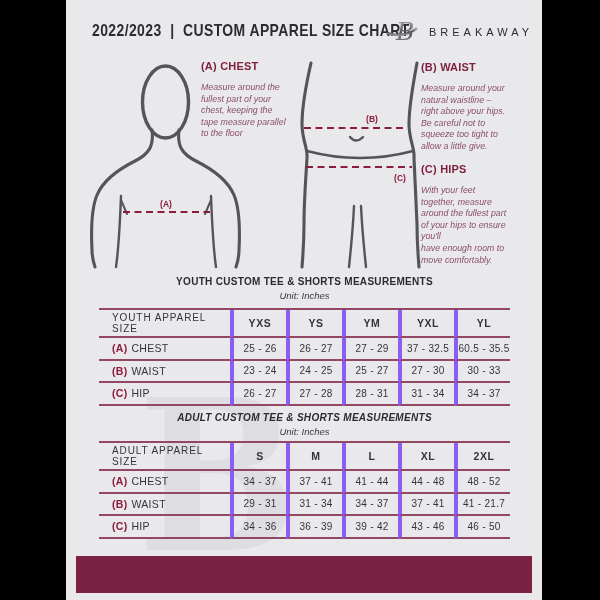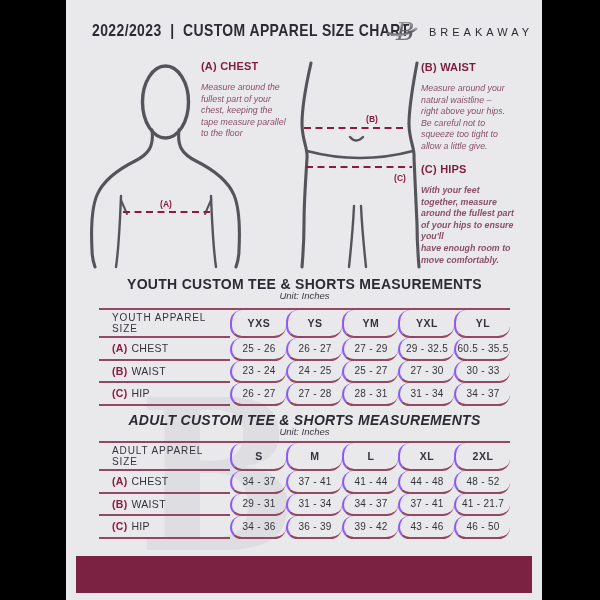--- a/index.html
+++ b/index.html
@@ -22,46 +22,46 @@
   
   .guide-heading { position:absolute; font-size:11px; font-weight:700; color:#7e1e3e;
                    letter-spacing:.2px; z-index:1; }
   .guide-text { position:absolute; font-size:8.8px; font-style:italic; color:#8a4e66;
                 line-height:1.32; white-space:pre-line; z-index:1; }
   .g-chest-h { left:135px; top:60px;text-align:center; }
   .g-chest-t { left:135px; top:82px; width:112px; }
   .g-waist-h { left:355px; top:61px; }
   .g-waist-t { left:355px; top:83px; width:115px; }
   .g-hips-h  { left:355px; top:163px; }
-  .g-hips-t  { left:355px; top:185px; width:115px;font-weight:bold; }
+  .g-hips-t  { left:355px; top:185px; width:115px; }
 
   
   .watermark { position:absolute; left:72px; top:382px; z-index:0;
                font-family:"DejaVu Serif", serif; font-weight:700; font-size:210px;
                line-height:.9; color:#dddde2; transform:scaleX(.9);
                transform-origin:left top; }
 
   
   .tbl-title { position:absolute; left:33px; width:411px; text-align:center; z-index:1;
-               font-size:14px; font-weight:700; letter-spacing:.3px; color:#2b2b33; }
+               font-size:10px; font-weight:700; letter-spacing:.3px; color:#2b2b33; }
   .tbl-unit  { position:absolute; left:33px; width:411px; text-align:center; z-index:1;
                font-style:italic; font-size:9.5px; color:#3a3a42; }
   .y-title { top:276px; } .y-unit { top:290px; }
   .a-title { top:412px;font-style:italic; } .a-unit { top:426px; }
   .size-table { position:absolute; left:33px; width:411px; display:grid; z-index:1;
                 grid-template-columns:131px repeat(5,56px);
                 border-top:2px solid #924862; }
   .y-table { top:308px; } .a-table { top:441px; }
   .cell { border-bottom:2px solid #924862; display:flex; align-items:center;
           justify-content:center; height:20.5px; font-size:10px; color:#33333b;
           letter-spacing:.3px; }
   .cell.head { height:26px; font-weight:700; font-size:10.5px; letter-spacing:.6px; }
   .cell.lbl  { justify-content:flex-start; padding-left:13px; font-size:10.5px; }
   .cell.lbl.head { font-weight:400; font-size:10px; letter-spacing:.9px; }
-  .cell.vline { border-left:2px solid #8b5cf6;border-radius:12px; }
+  .cell.vline { border-left:4px solid #8b5cf6; }
   .prefix { color:#8c1c3d; font-weight:700; margin-right:4px; }
 
   
   .footer-bar { position:absolute; left:10px; top:556px; width:456px; height:37px;
                 background:#7b2141; z-index:2; }
 </style>
 </head>
 <body>
 
 <div class="stage">
@@ -147,21 +147,21 @@
       <div class="cell head vline">YXL</div>
       <div class="cell head vline">YL</div>
 
       <div class="cell lbl">
         <span class="prefix">(A)</span>
         <span>CHEST</span>
       </div>
       <div class="cell vline">25 - 26</div>
       <div class="cell vline">26 - 27</div>
       <div class="cell vline">27 - 29</div>
-      <div class="cell vline">29 - 32.5</div>
+      <div class="cell vline">37 - 32.5</div>
       <div class="cell vline">60.5 - 35.5</div>
 
       <div class="cell lbl">
         <span class="prefix">(B)</span>
         <span>WAIST</span>
       </div>
       <div class="cell vline">23 - 24</div>
       <div class="cell vline">24 - 25</div>
       <div class="cell vline">25 - 27</div>
       <div class="cell vline">27 - 30</div>

